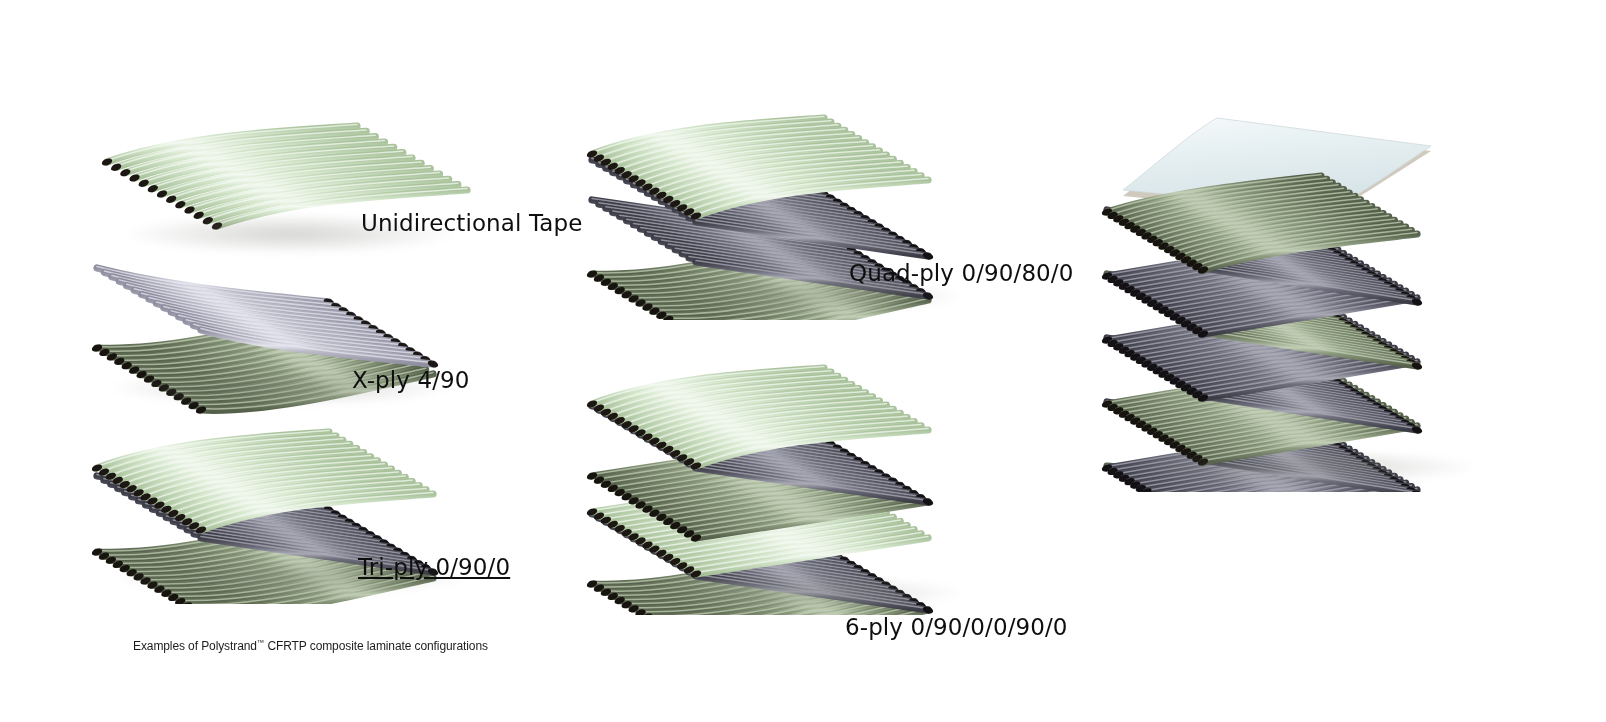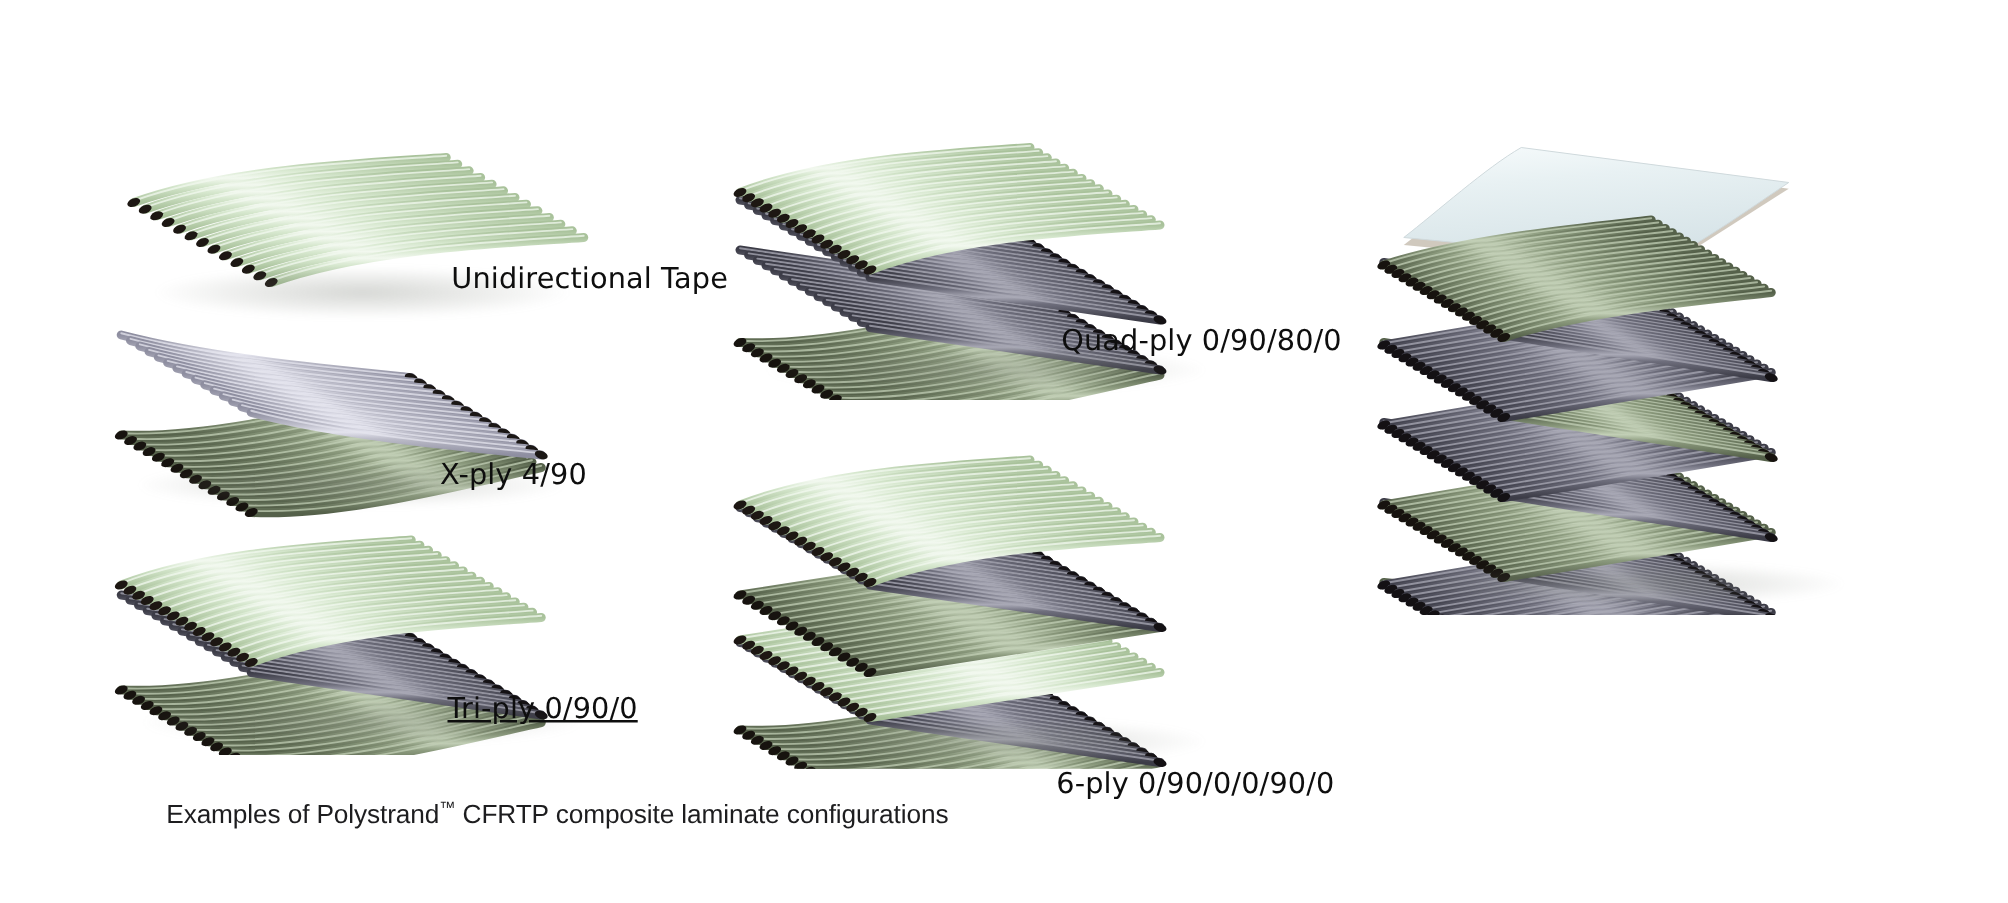--- a/index.html
+++ b/index.html
@@ -23,21 +23,21 @@
     font-size:23px;
     font-weight:400;
     letter-spacing:0.1px;
     white-space:nowrap;
   }
   .caption{
     position:absolute;
     left:133px;top:638px;
     color:#1d1d1f;
     font-family:"Liberation Sans", sans-serif;
-    font-size:21px;
+    font-size:12px;
     letter-spacing:-0.1px;
     white-space:nowrap;
   }
   .caption sup{font-size:.62em;vertical-align:super;}
 
   
   .shadow{
     position:absolute;
     border-radius:50%;
     background:radial-gradient(ellipse at center, rgba(120,125,115,.30) 0%, rgba(120,125,115,.12) 45%, rgba(255,255,255,0) 72%);

